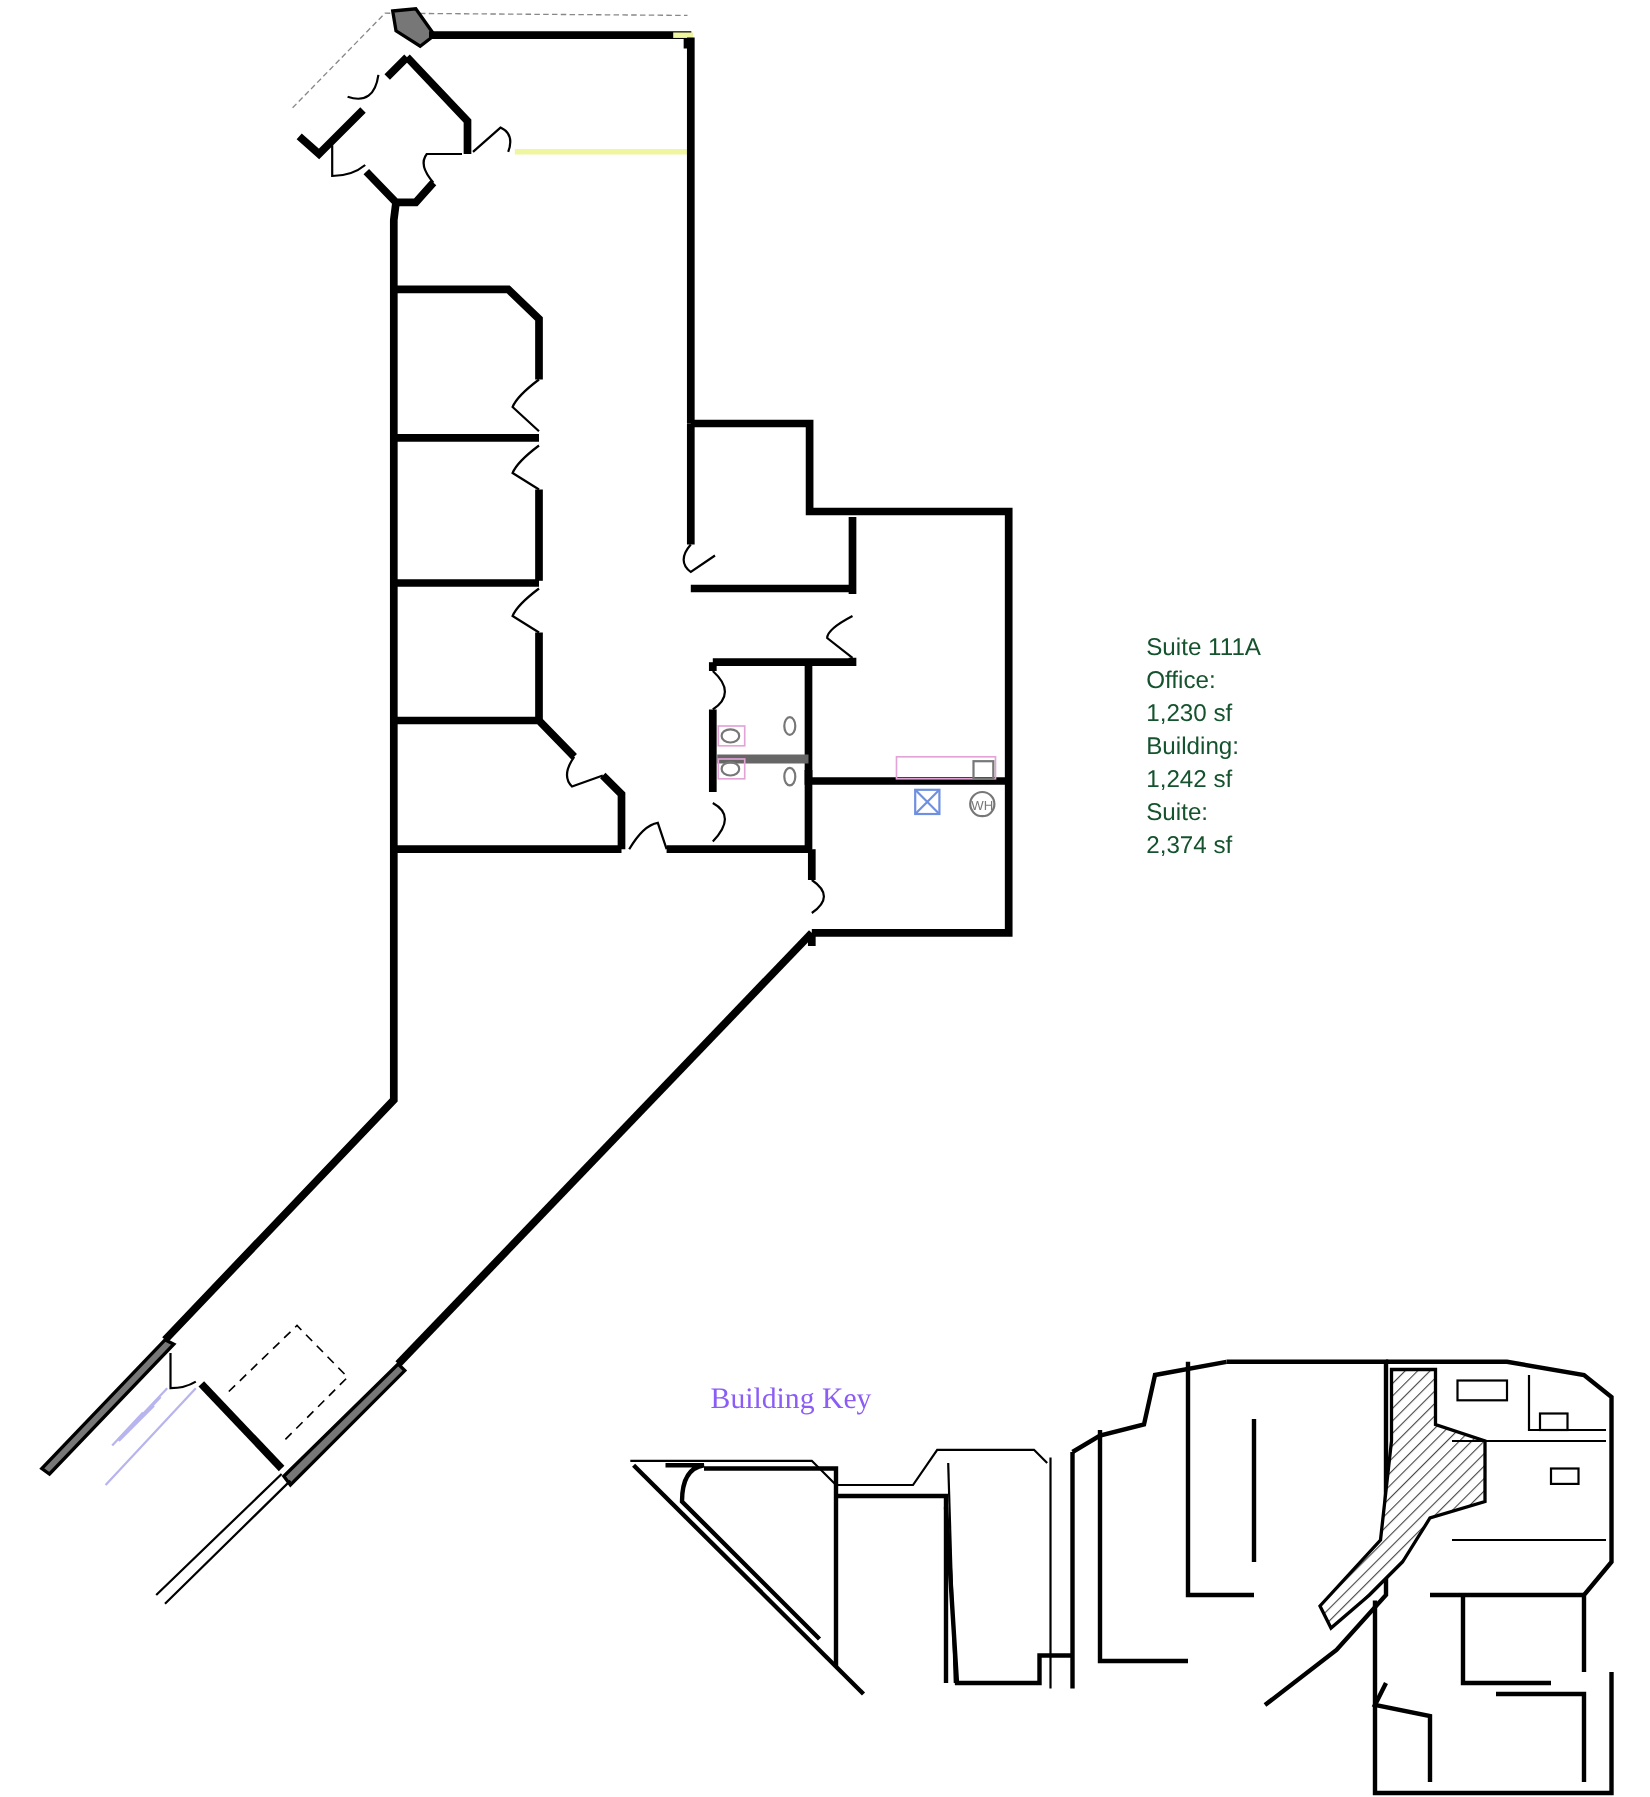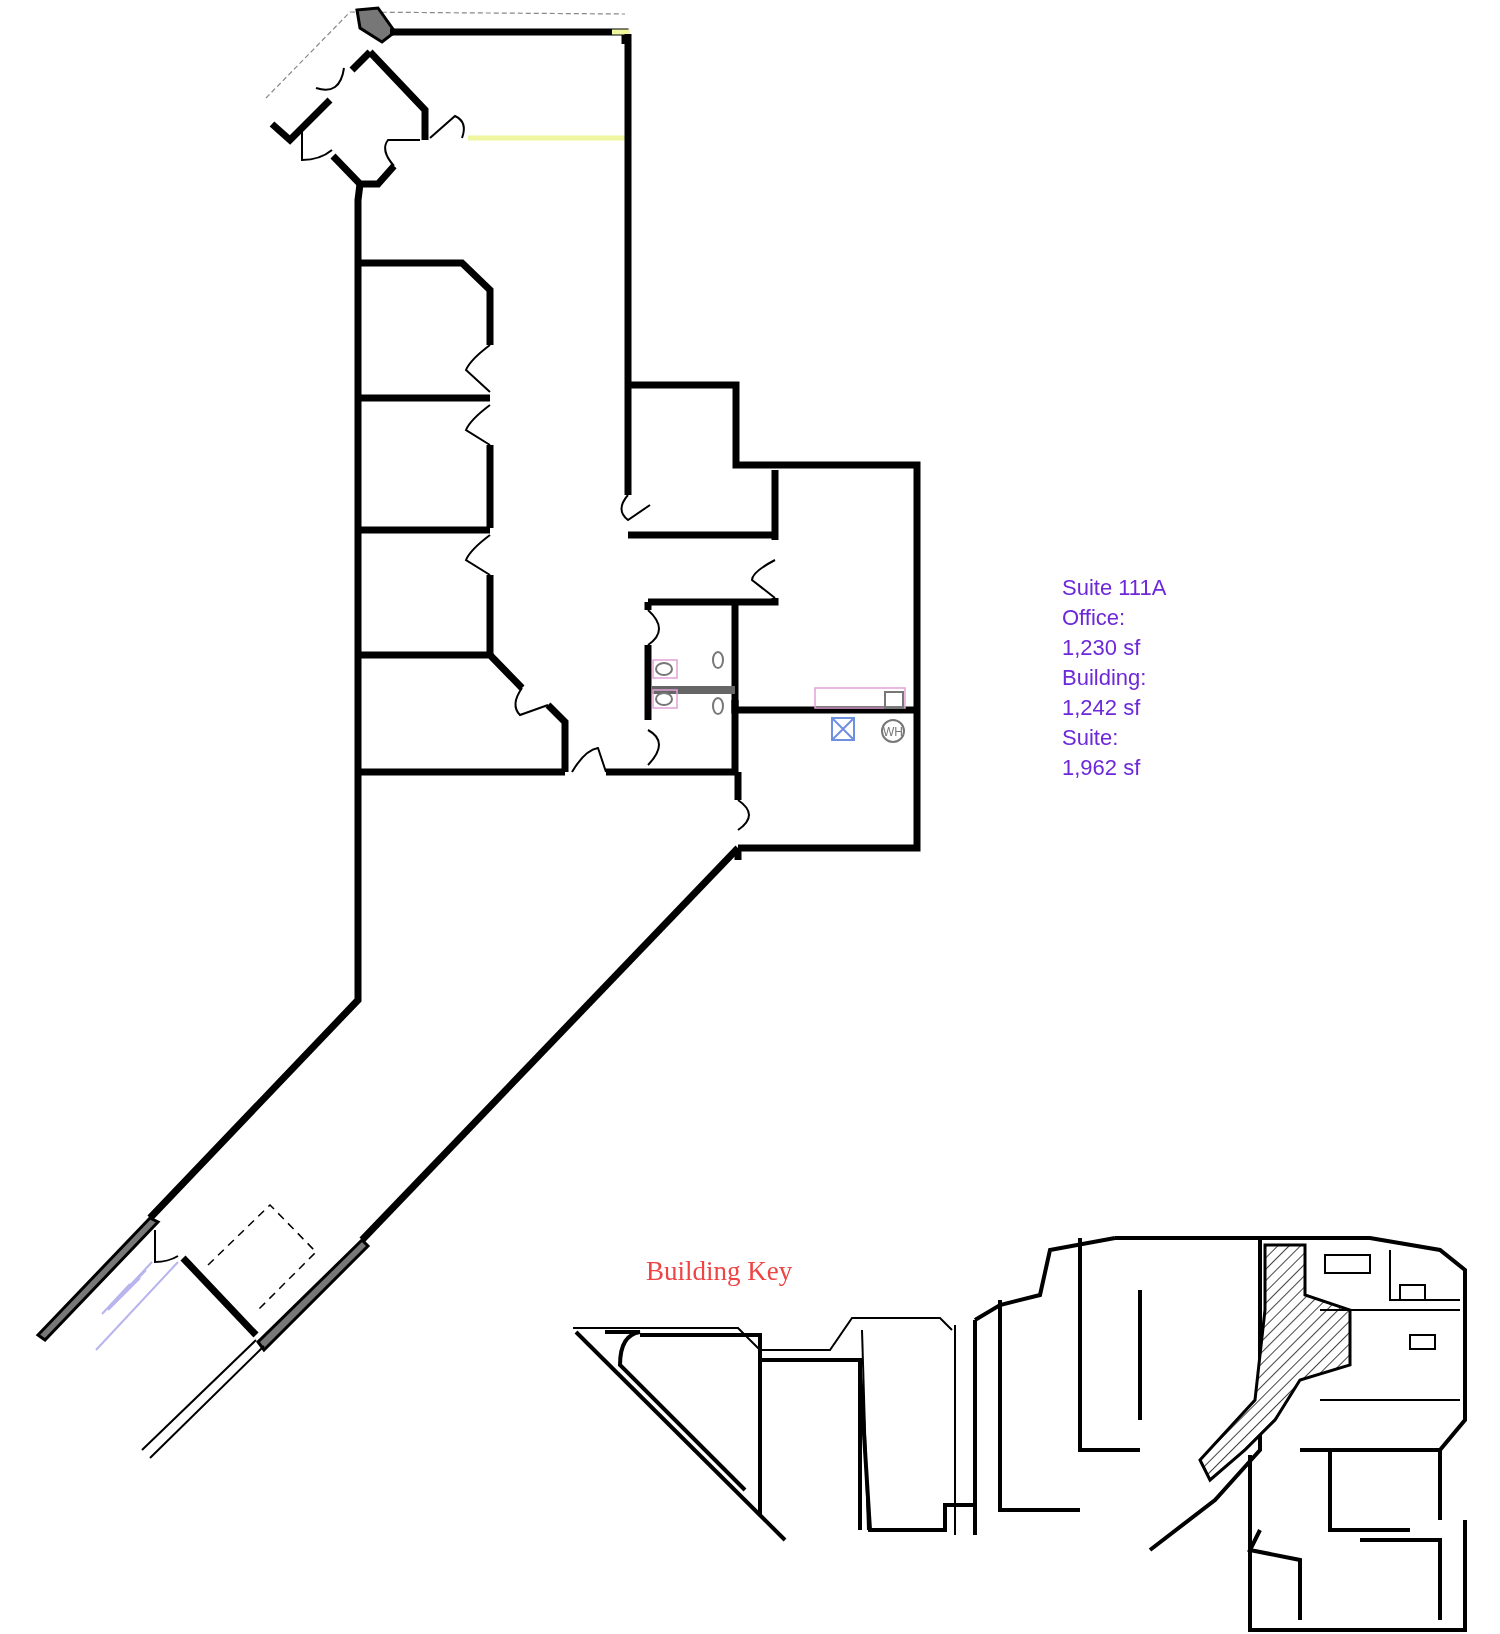--- a/index.html
+++ b/index.html
@@ -11,24 +11,24 @@
   .glass{fill:none;stroke:#f0f5a0;stroke-width:5;}
   .dash{fill:none;stroke:#000;stroke-width:1.5;stroke-dasharray:8 6;}
   .dash-gray{fill:none;stroke:#888;stroke-width:1.2;stroke-dasharray:5 3;}
   .stair{fill:none;stroke:#b7b4ee;stroke-width:2;}
   .fixture{fill:none;stroke:#777;stroke-width:2;}
   .pink{fill:none;stroke:#e2a3d6;stroke-width:1.5;}
   .blue{fill:none;stroke:#6f8fe0;stroke-width:2;}
   .key-wall{fill:none;stroke:#000;stroke-width:4;}
   .key-thin{fill:none;stroke:#000;stroke-width:2;}
   .hatch{fill:url(#hatch);stroke:#000;stroke-width:3;}
-  .info{position:absolute;left:1042px;top:573px;font-family:"Liberation Sans",sans-serif;font-size:22px;color:#6d28d9;line-height:30px;margin-left:20px;}
+  .info{position:absolute;left:1042px;top:573px;font-family:"Liberation Sans",sans-serif;font-size:22px;color:#14532d;line-height:30px;}
   .info .row{display:flex;flex-direction:column;}
   .info .lab{width:144px;}
-  .key-title{position:absolute;left:646px;top:1256px;font-family:"Liberation Serif",serif;font-size:27px;color:#ef4444;}
+  .key-title{position:absolute;left:646px;top:1256px;font-family:"Liberation Serif",serif;font-size:27px;color:#8b5cf6;}
 </style>
 </head>
 <body>
 
 <svg id="plan" viewBox="0 0 1500 1634" xmlns="http://www.w3.org/2000/svg">
   <defs>
     <pattern id="hatch" width="8" height="8" patternUnits="userSpaceOnUse" patternTransform="rotate(45)">
       <rect width="8" height="8" fill="#fff"></rect>
       <line x1="0" y1="0" x2="0" y2="8" stroke="#444" stroke-width="2"></line>
     </pattern>
@@ -151,17 +151,17 @@
   <div class="row">
     <span class="lab">Office:</span>
     <span>1,230 sf</span>
   </div>
   <div class="row">
     <span class="lab">Building:</span>
     <span>1,242 sf</span>
   </div>
   <div class="row">
     <span class="lab">Suite:</span>
-    <span>1,962 sf</span>
+    <span>2,374 sf</span>
   </div>
 </div>
 
 <div class="key-title">Building Key</div>
 
 </body></html>

